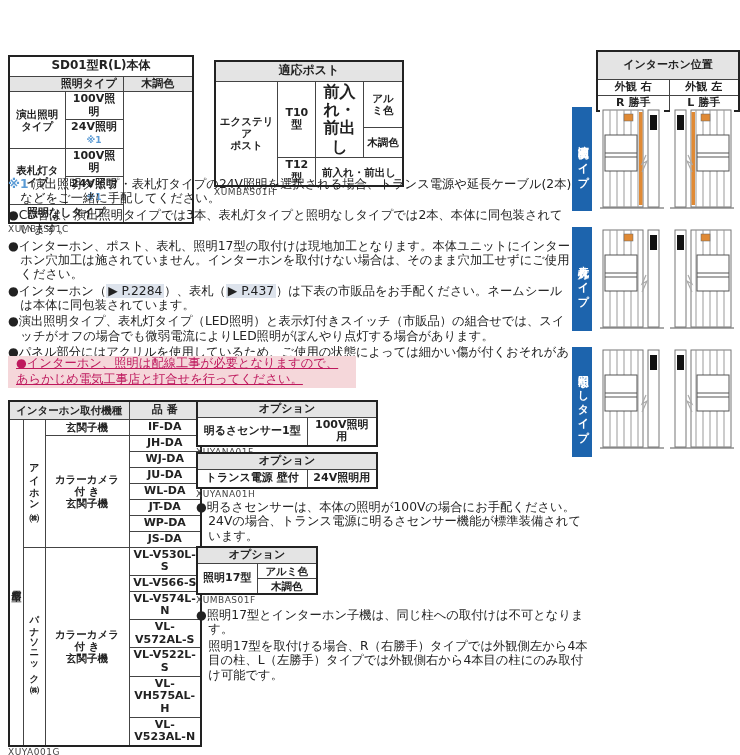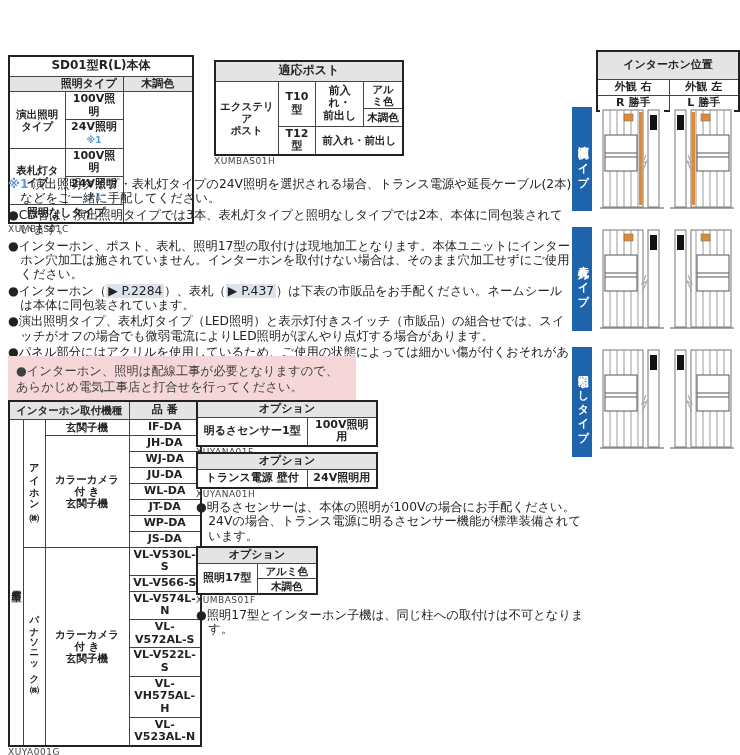--- a/index.html
+++ b/index.html
@@ -25,21 +25,21 @@
   .code{font-size:9px; color:#444; font-weight:normal; letter-spacing:.5px;}
   .bluemark{color:var(--note_blue); font-size:9px; font-weight:bold;}
   
   .notes{font-size:12.3px; line-height:1.17; color:#222;}
   .notes p{padding-left:1em; text-indent:-1em; margin-bottom:2px;}
   .notes p.noind{text-indent:0; padding-left:1em;}
   .fn-marker{color:var(--note_blue); font-weight:bold;}
   .plink{background:var(--link_bg); padding:0 2px;}
   .warn{
     background:var(--warning_bg); font-size:12.3px; line-height:1.3;
-    padding:8px 8px; white-space:pre-line; color:#404040;
+    padding:0 8px; white-space:pre-line; color:#be185d;text-decoration:underline;
   }
   
   .vtext{writing-mode:vertical-rl; text-orientation:upright; letter-spacing:1px;}
   .maker-cell{width:22px; padding:0;}
   .mount-cell{width:14px; padding:0; font-size:10px;}
   
   .sec-bar{
     width:20px; background:var(--accent_blue); color:#fff; font-weight:bold;
     display:flex; align-items:center; justify-content:center;
   }
@@ -89,21 +89,21 @@
 <div class="abs" style="left:196px; top:60px;padding-left:18px;">
   <table id="t-posts" style="width:190px;">
     <tbody>
         <tr>
           <th colspan="4" class="t-hdr t-title">適応ポスト</th>
         </tr>
     <tr style="height:18px;">
       <td rowspan="3" class="pre" style="width:64px; font-size:10.5px;">エクステリア
 ポスト</td>
       <td rowspan="2" style="width:38px;">T10型</td>
-      <td rowspan="2" class="pre" style="width:48px; font-size:11px;">前入れ・
+      <td rowspan="2" class="pre" style="width:48px; font-size:16px;">前入れ・
 前出し</td>
       <td style="width:40px; font-size:10.5px;">アルミ色</td>
     </tr>
     <tr style="height:18px;">
           <td style="font-size:10.5px;">木調色</td>
         </tr>
     <tr style="height:19px;">
       <td>T12型</td>
       <td colspan="2" style="font-size:10.5px;">前入れ・前出し</td>
     </tr>
@@ -238,20 +238,21 @@
     <tr style="height:15px;">
           <td style="font-size:10.5px;">木調色</td>
         </tr>
   </tbody>
     </table>
   <div class="code">XUMBAS01F</div>
 </div>
 
 <div class="abs notes" style="left:196px; top:608px; width:392px;">
   <p>●照明17型とインターホン子機は、同じ柱への取付けは不可となります。</p>
+  <p class="noind">照明17型を取付ける場合、R（右勝手）タイプでは外観側左から4本目の柱、L（左勝手）タイプでは外観側右から4本目の柱にのみ取付け可能です。</p>
 </div>
 
 <div class="abs" style="left:596px; top:50px;">
   <table id="pos-table" style="width:144px;">
     <tbody>
         <tr>
           <th class="t-hdr" colspan="2" style="height:28px;">インターホン位置</th>
         </tr>
     <tr style="height:16px;">
       <td style="width:72px; font-weight:bold;">外観 右</td>

